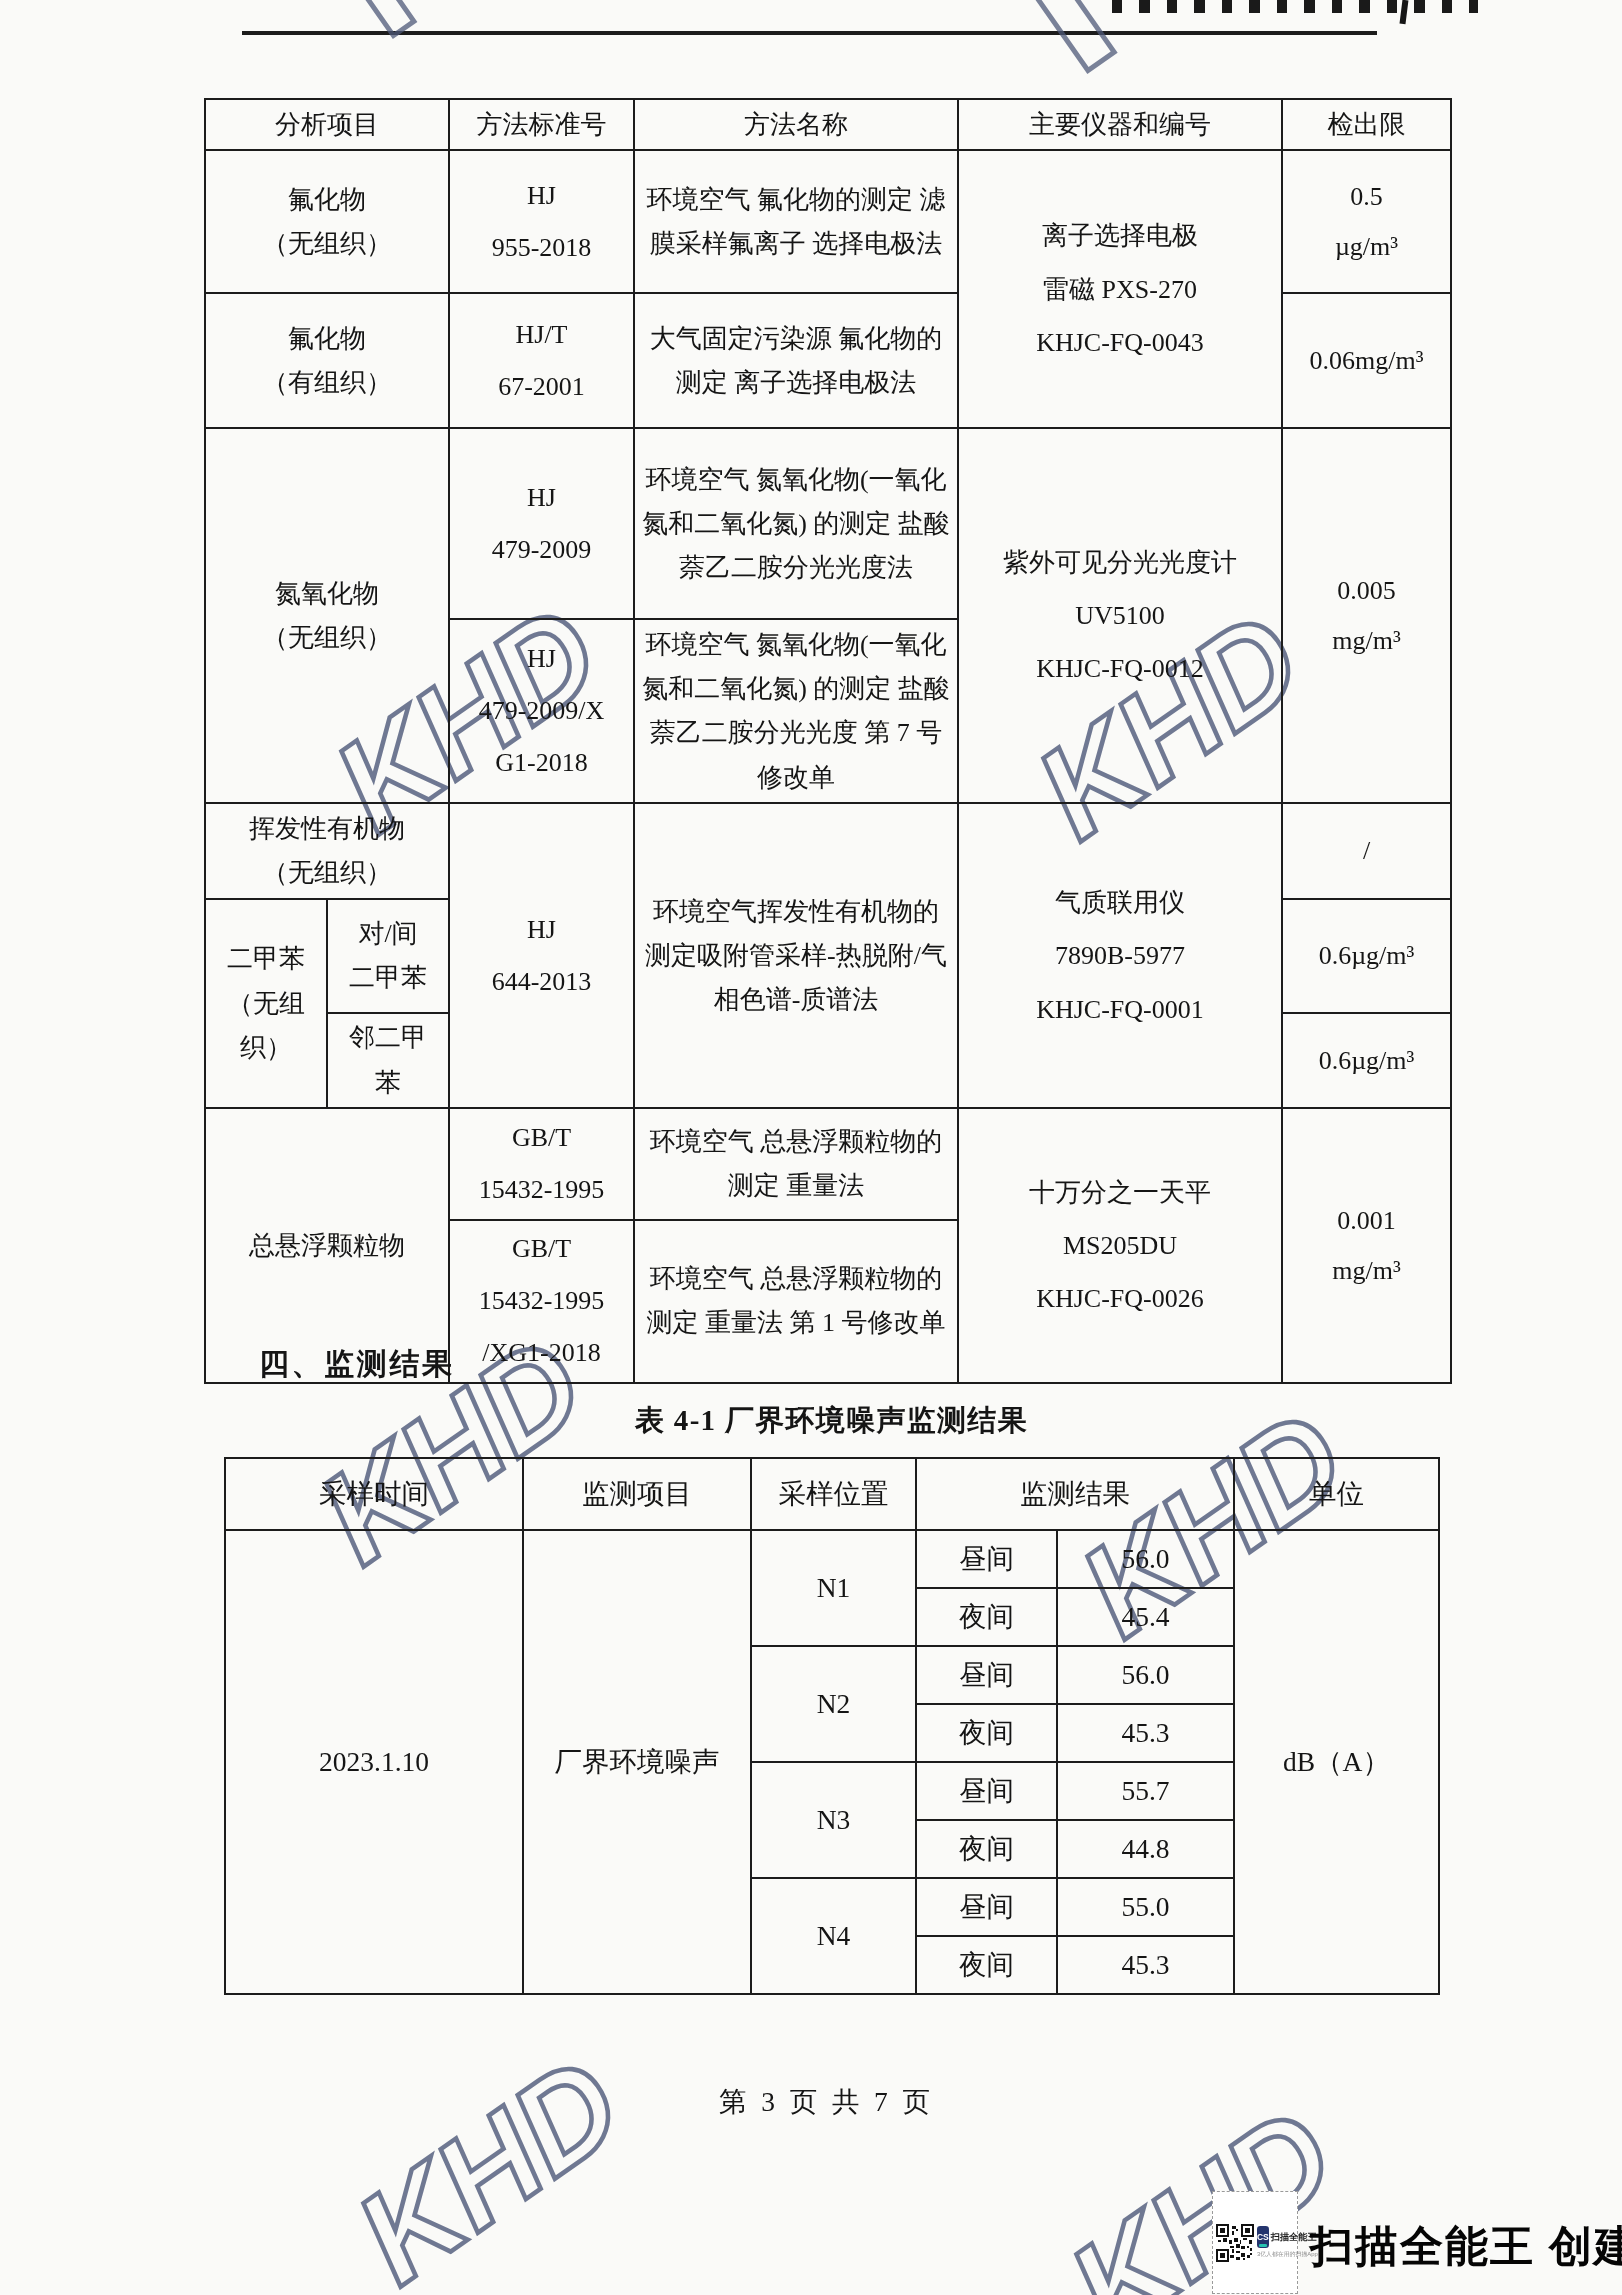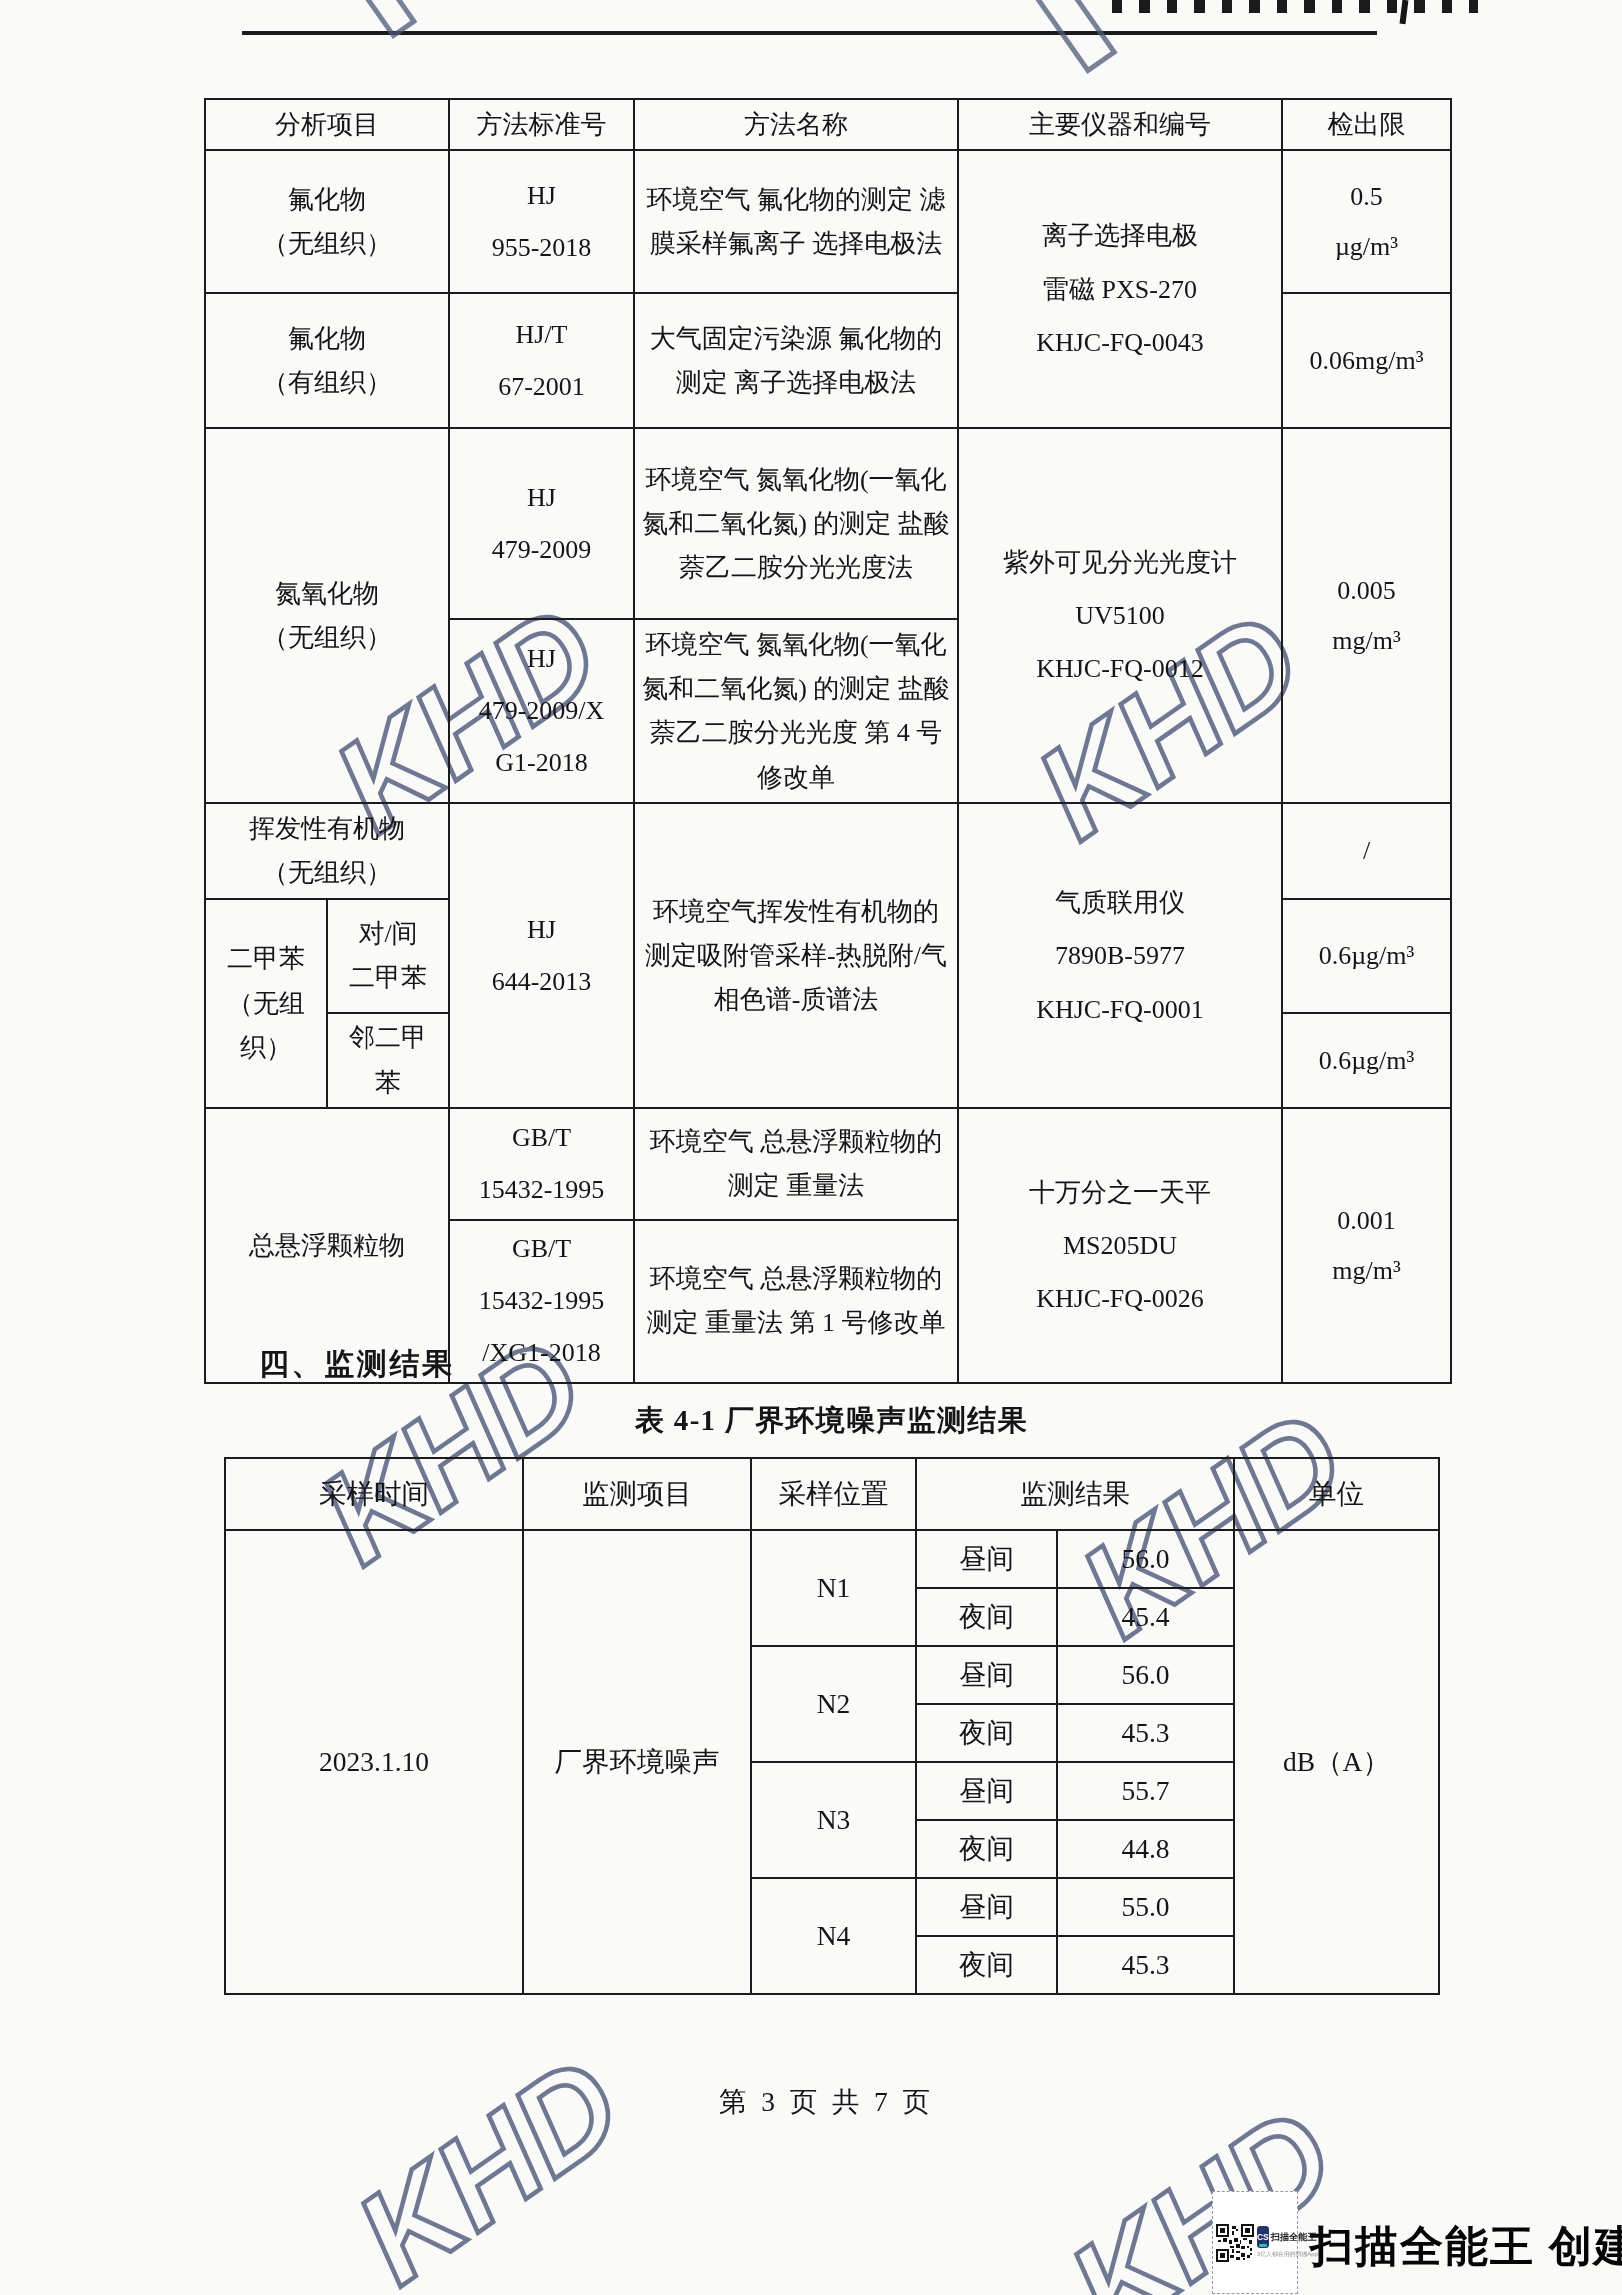--- a/index.html
+++ b/index.html
@@ -145,21 +145,21 @@
         <td rowspan="2" class="pre inst">紫外可见分光光度计
 UV5100
 KHJC-FQ-0012</td>
         <td rowspan="2" class="pre lim">0.005
 mg/m³</td>
       </tr>
       <tr style="height:177px">
         <td class="pre std">HJ
 479-2009/X
 G1-2018</td>
-        <td>环境空气 氮氧化物(一氧化氮和二氧化氮) 的测定 盐酸萘乙二胺分光光度 第 4 号修改单</td>
+        <td>环境空气 氮氧化物(一氧化氮和二氧化氮) 的测定 盐酸萘乙二胺分光光度 第 7 号修改单</td>
       </tr>
       <tr style="height:88px">
         <td colspan="2" class="pre itm">挥发性有机物
 （无组织）</td>
         <td rowspan="3" class="pre std">HJ
 644-2013</td>
         <td rowspan="3">环境空气挥发性有机物的测定吸附管采样-热脱附/气相色谱-质谱法</td>
         <td rowspan="3" class="pre inst">气质联用仪
 7890B-5977
 KHJC-FQ-0001</td>

